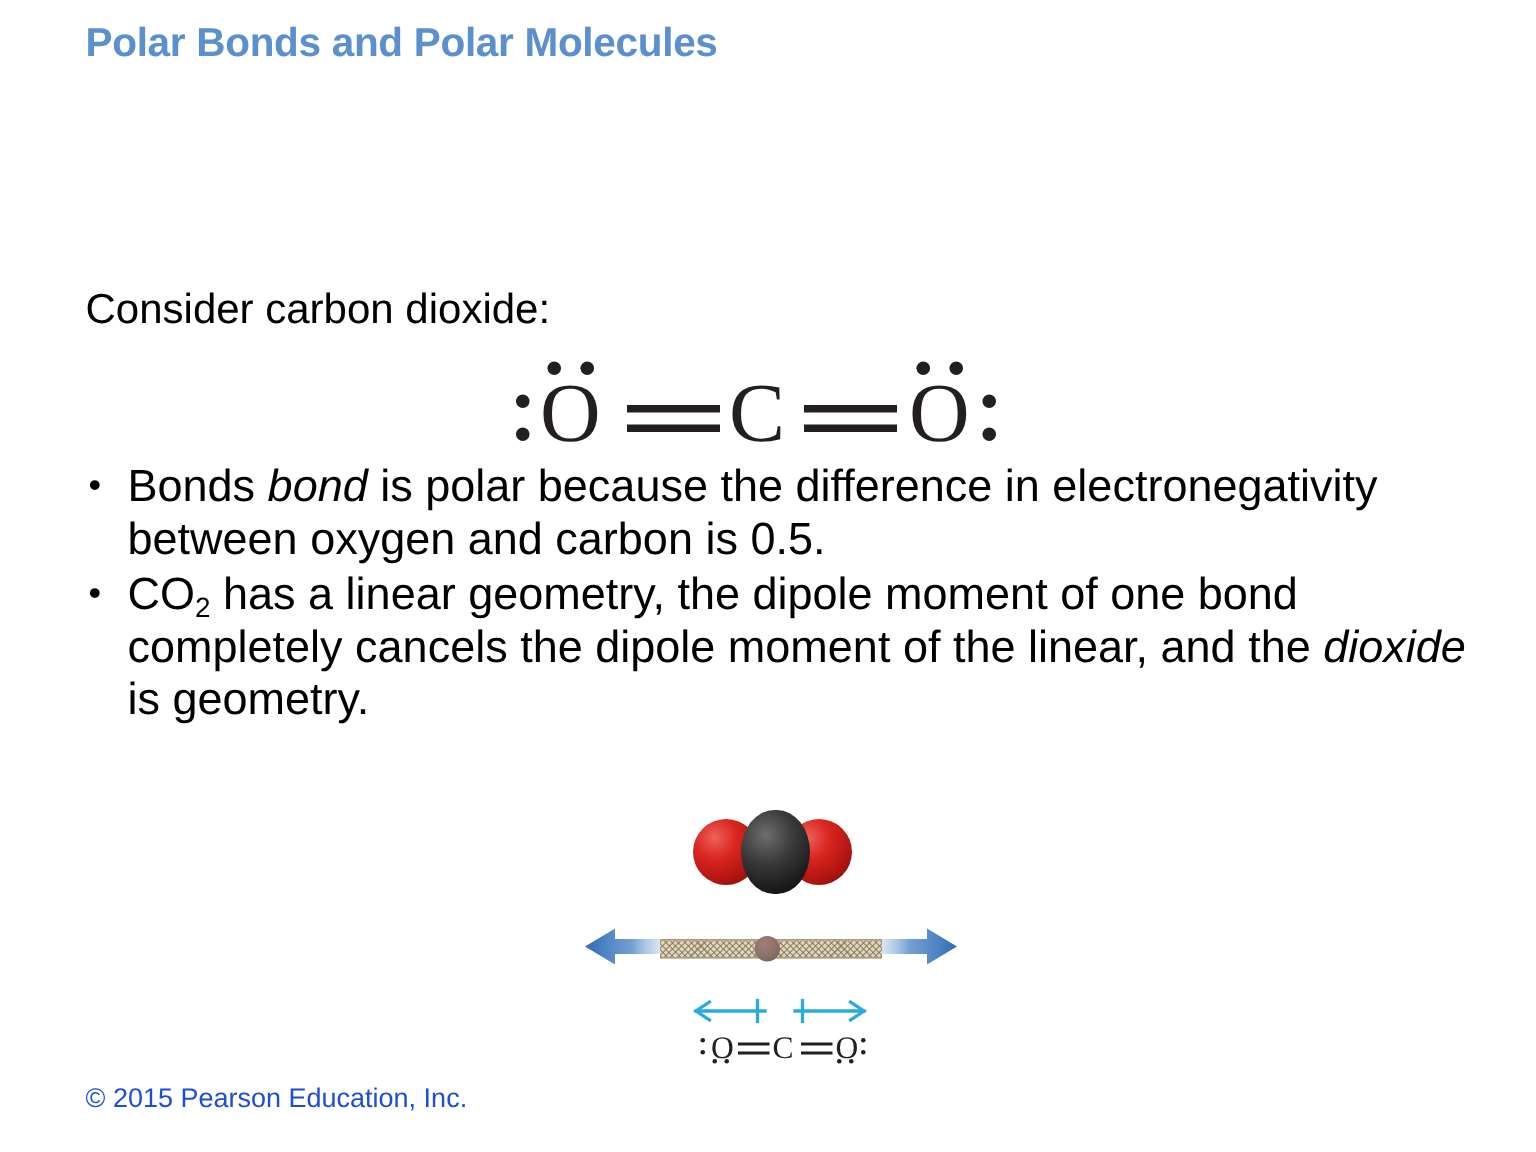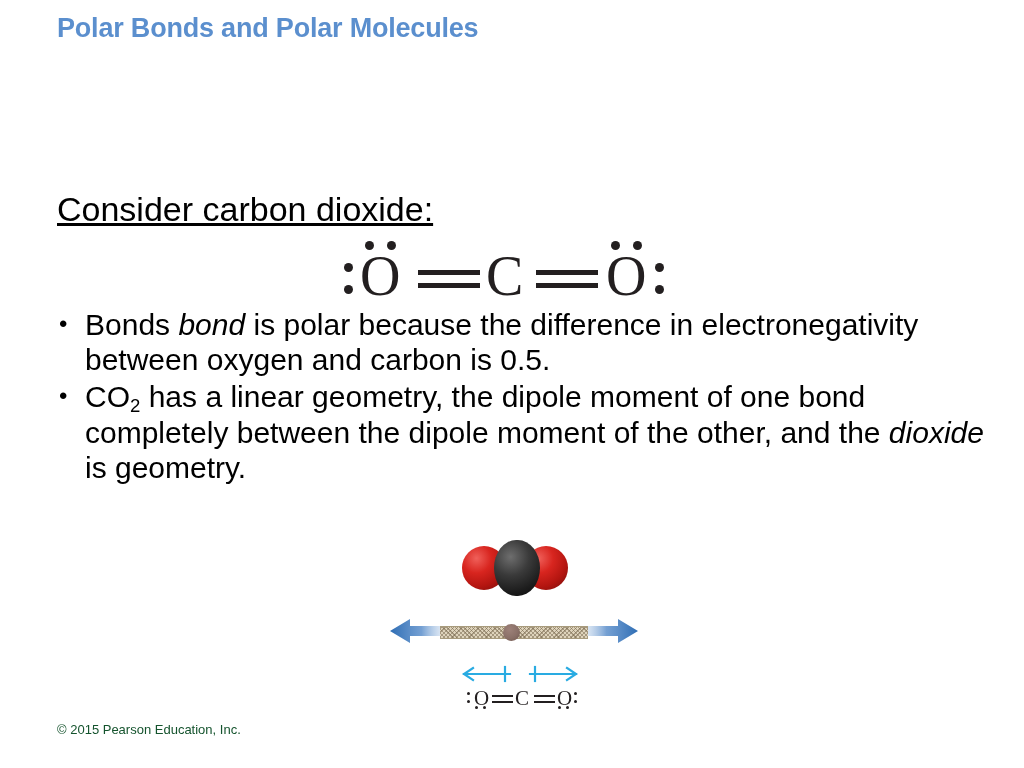--- a/index.html
+++ b/index.html
@@ -28,24 +28,23 @@
     letter-spacing: -0.2px;
     line-height: 1.1;
     white-space: nowrap;
   }
 
   
   #intro-line {
     position: absolute;
     left: 57px;
     top: 189px;
-    font-size: 34px;
+    font-size: 28px;
     line-height: 1.18;
     white-space: nowrap;
-    text-decoration: underline;
   }
 
   
   #lewis-main {
     position: absolute;
     left: 340px;
     top: 238px;
     width: 340px;
     height: 72px;
   }
@@ -166,22 +165,22 @@
   .dp-arrows { position: absolute; left: 0; top: 0; }
   .dp-atom { position: absolute; font-family:"Liberation Serif", serif; font-size: 21px; color:#231f20; line-height:1; }
   .dp-dot { position:absolute; width:3px; height:3px; border-radius:50%; background:#231f20; }
   .dp-bond { position:absolute; width:21px; height:2px; background:#231f20; }
 
   
   #footer-copyright {
     position: absolute;
     left: 57px;
     top: 722px;
-    font-size: 13px;
-    color: #14532d;
+    font-size: 18px;
+    color: #1d4ed8;
     white-space: nowrap;
   }
 </style>
 </head>
 <body>
 
 <div id="slide-title">Polar Bonds and Polar Molecules</div>
 
 <div id="intro-line">Consider carbon dioxide:</div>
 
@@ -210,21 +209,21 @@
 
 <div id="body-bullets">
 
   <div class="bullet-row">
     <div class="bullet-mark">•</div>
     <div class="bullet-text"><span>Bonds </span><i>bond</i><span> is polar because the difference in electronegativity between oxygen and carbon is 0.5.</span></div>
   </div>
 
   <div class="bullet-row">
     <div class="bullet-mark">•</div>
-    <div class="bullet-text"><span>CO</span><span class="sub">2</span><span> has a linear geometry, the dipole moment of one bond completely between the dipole moment of the other, and the </span><i>dioxide</i><span> is geometry.</span></div>
+    <div class="bullet-text"><span>CO</span><span class="sub">2</span><span> has a linear geometry, the dipole moment of one bond completely cancels the dipole moment of the linear, and the </span><i>dioxide</i><span> is geometry.</span></div>
   </div>
 
 </div>
 
 <div id="space-fill-model">
   <span class="sf-sphere sf-o-left"></span>
   <span class="sf-sphere sf-o-right"></span>
   <span class="sf-sphere sf-c"></span>
 </div>
 

